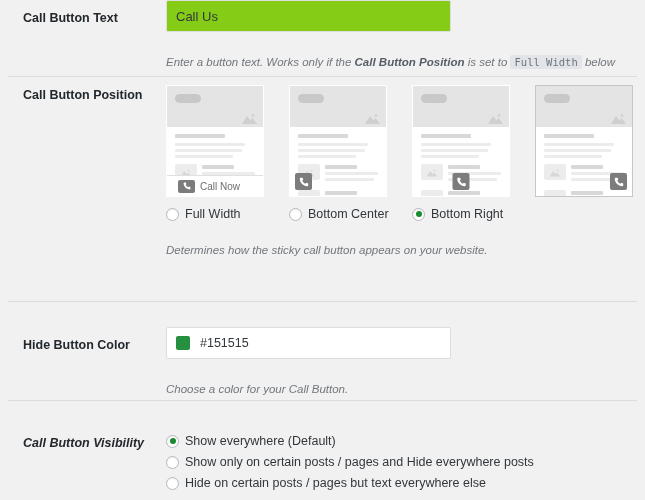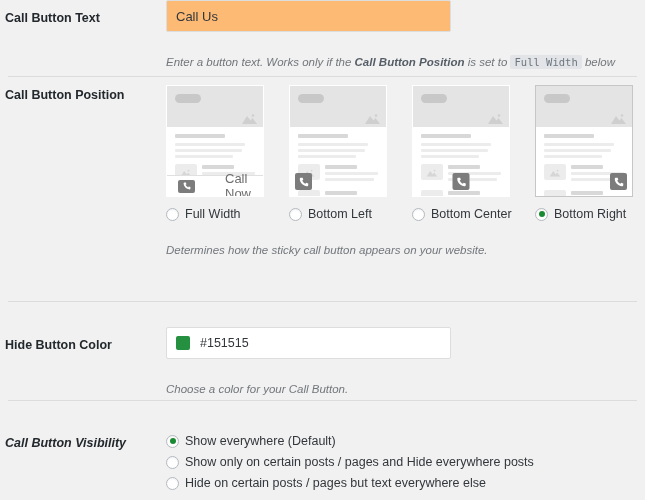--- a/index.html
+++ b/index.html
@@ -9,42 +9,42 @@
     background: #f1f1f1;
     font-family: "Liberation Sans", sans-serif;
     overflow: hidden;
   }
   .sheet { width: 645px; height: 500px; position: relative; background: #f1f1f1; }
 
   .row { display: flex; position: relative; }
   .label-col {
     width: 166px;
     flex: 0 0 166px;
-    padding-left: 5px;
+    padding-left: 23px;
     padding-top: 10px;
   }
   .field-label {
     font-size: 12.5px;
     font-weight: bold;
     color: #23282d;
     line-height: 1.35;
   }
   .ctrl-col { flex: 1 1 auto; padding-right: 10px; }
 
   .divider {
     height: 1px;
     background: #dcdcdc;
     margin: 0 8px 0 8px;
   }
 
   
   .text-input {
     width: 285px;
     height: 32px;
-    background: #fdba74;
+    background: #84cc16;
     border: 1px solid #ddd;
     border-radius: 2px;
     font-family: "Liberation Sans", sans-serif;
     font-size: 13px;
     color: #32373c;
     padding: 0 9px;
     outline: none;
     display: block;
   }
 
@@ -110,21 +110,21 @@
     display: flex; align-items: center; justify-content: center;
     flex: 0 0 17px;
   }
 
   
   .callbar {
     position: absolute; left: 0; right: 0; bottom: 0;
     height: 21px; background: #ffffff; border-top: 1px solid #e0e0e0;
     display: flex; align-items: center; gap: 5px; padding-left: 11px;
   }
-  .callbar .cb-text { font-size: 13px; color: #6e6e6e; font-weight: normal; margin-left: 25px; }
+  .callbar .cb-text { font-size: 10px; color: #6e6e6e; font-weight: normal; }
   .callbar .phone-chip { width: 13px; height: 13px; }
 
   
   .float { position: absolute; }
   .float.bl { left: 5px; bottom: 6px; }
   .float.bc { left: 50%; transform: translateX(-50%); bottom: 6px; }
   .float.br { right: 5px; bottom: 6px; }
 
   
   .radio-row { display: flex; padding-top: 10px; align-items: center; }
@@ -378,24 +378,20 @@
 
       </div>
 
       <div class="radio-row">
         <div class="radio-item w1">
           <span class="radio"></span>
           <span class="radio-label">Full Width</span>
         </div>
         <div class="radio-item w1">
           <span class="radio"></span>
-          <span class="radio-label">Bottom Left</span>
-        </div>
-        <div class="radio-item w1">
-          <span class="radio"></span>
           <span class="radio-label">Bottom Center</span>
         </div>
         <div class="radio-item">
           <span class="radio checked"></span>
           <span class="radio-label">Bottom Right</span>
         </div>
       </div>
 
       <div class="help" style="margin-top:21px;">Determines how the sticky call button appears on your website.</div>
     </div>

